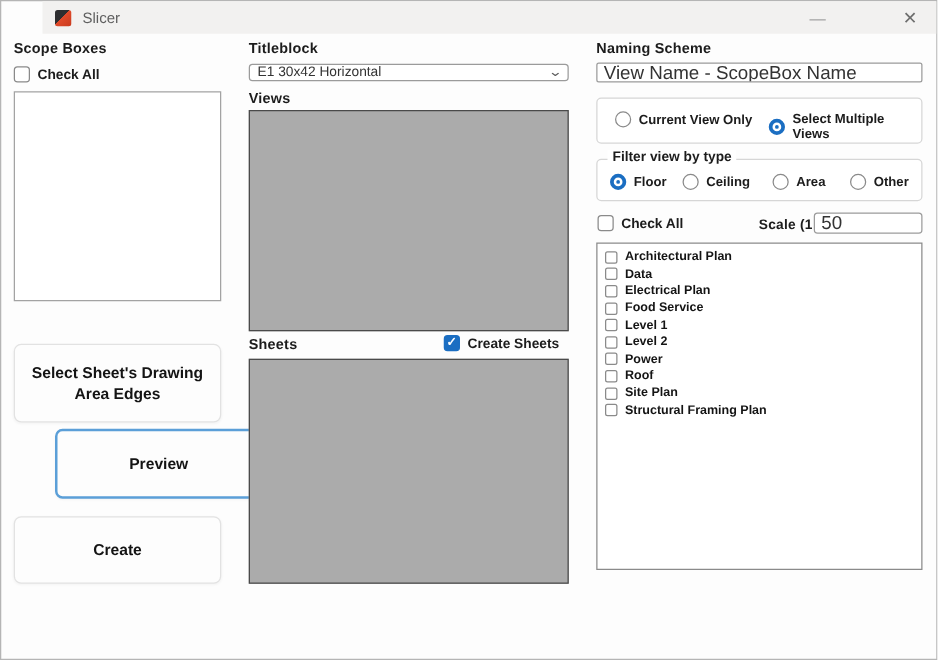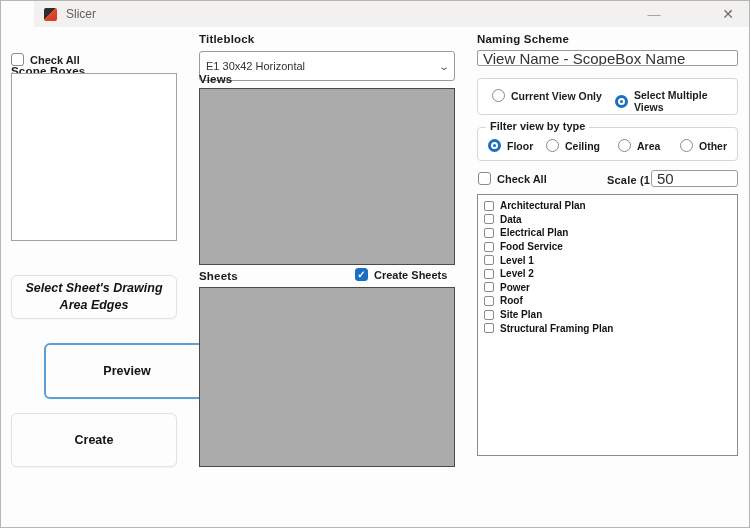--- a/index.html
+++ b/index.html
@@ -105,36 +105,36 @@
 
 <div id="window">
 
   <div class="titlebar">
     <div class="app-icon"></div>
     <div class="titlebar-title">Slicer</div>
     <div class="tb-btn tb-min">—</div>
     <div class="tb-btn tb-close">✕</div>
   </div>
 
-  <div class="grouplabel" style="left:10px; top:32px;margin-top:32px;">Scope Boxes</div>
+  <div class="grouplabel" style="left:10px; top:32px;">Scope Boxes</div>
 
   <div class="cbx-row" style="left:10px; top:52px;">
     <span class="cbx"></span>
     <span>Check All</span>
   </div>
 
   <div class="listbox-plain" style="left:10px; top:72px; width:166px; height:168px;"></div>
 
-  <div class="btn" style="top:274px; height:44px; padding:0 12px;font-style:italic;">Select Sheet's Drawing Area Edges</div>
+  <div class="btn" style="top:274px; height:63px; padding:0 12px;">Select Sheet's Drawing Area Edges</div>
   <div class="btn btn-preview" style="top:342px; height:56px;">Preview</div>
   <div class="btn" style="top:412px; height:54px;">Create</div>
 
   <div class="grouplabel" style="left:198px; top:32px;">Titleblock</div>
 
-  <div class="combo" style="left:198px; top:50px; width:256px; height:30px;">
+  <div class="combo" style="left:198px; top:50px; width:256px; height:14px;">
     <span class="combo-text">E1 30x42 Horizontal</span>
     <span class="chev">⌄</span>
   </div>
 
   <div class="grouplabel" style="left:198px; top:72px;">Views</div>
   <div class="panel-gray" style="left:198px; top:87px; width:256px; height:177px;"></div>
 
   <div class="grouplabel" style="left:198px; top:269px;">Sheets</div>
   <div class="cbx-row" style="left:354px; top:267px;">
     <span class="cbx checked">✓</span>

